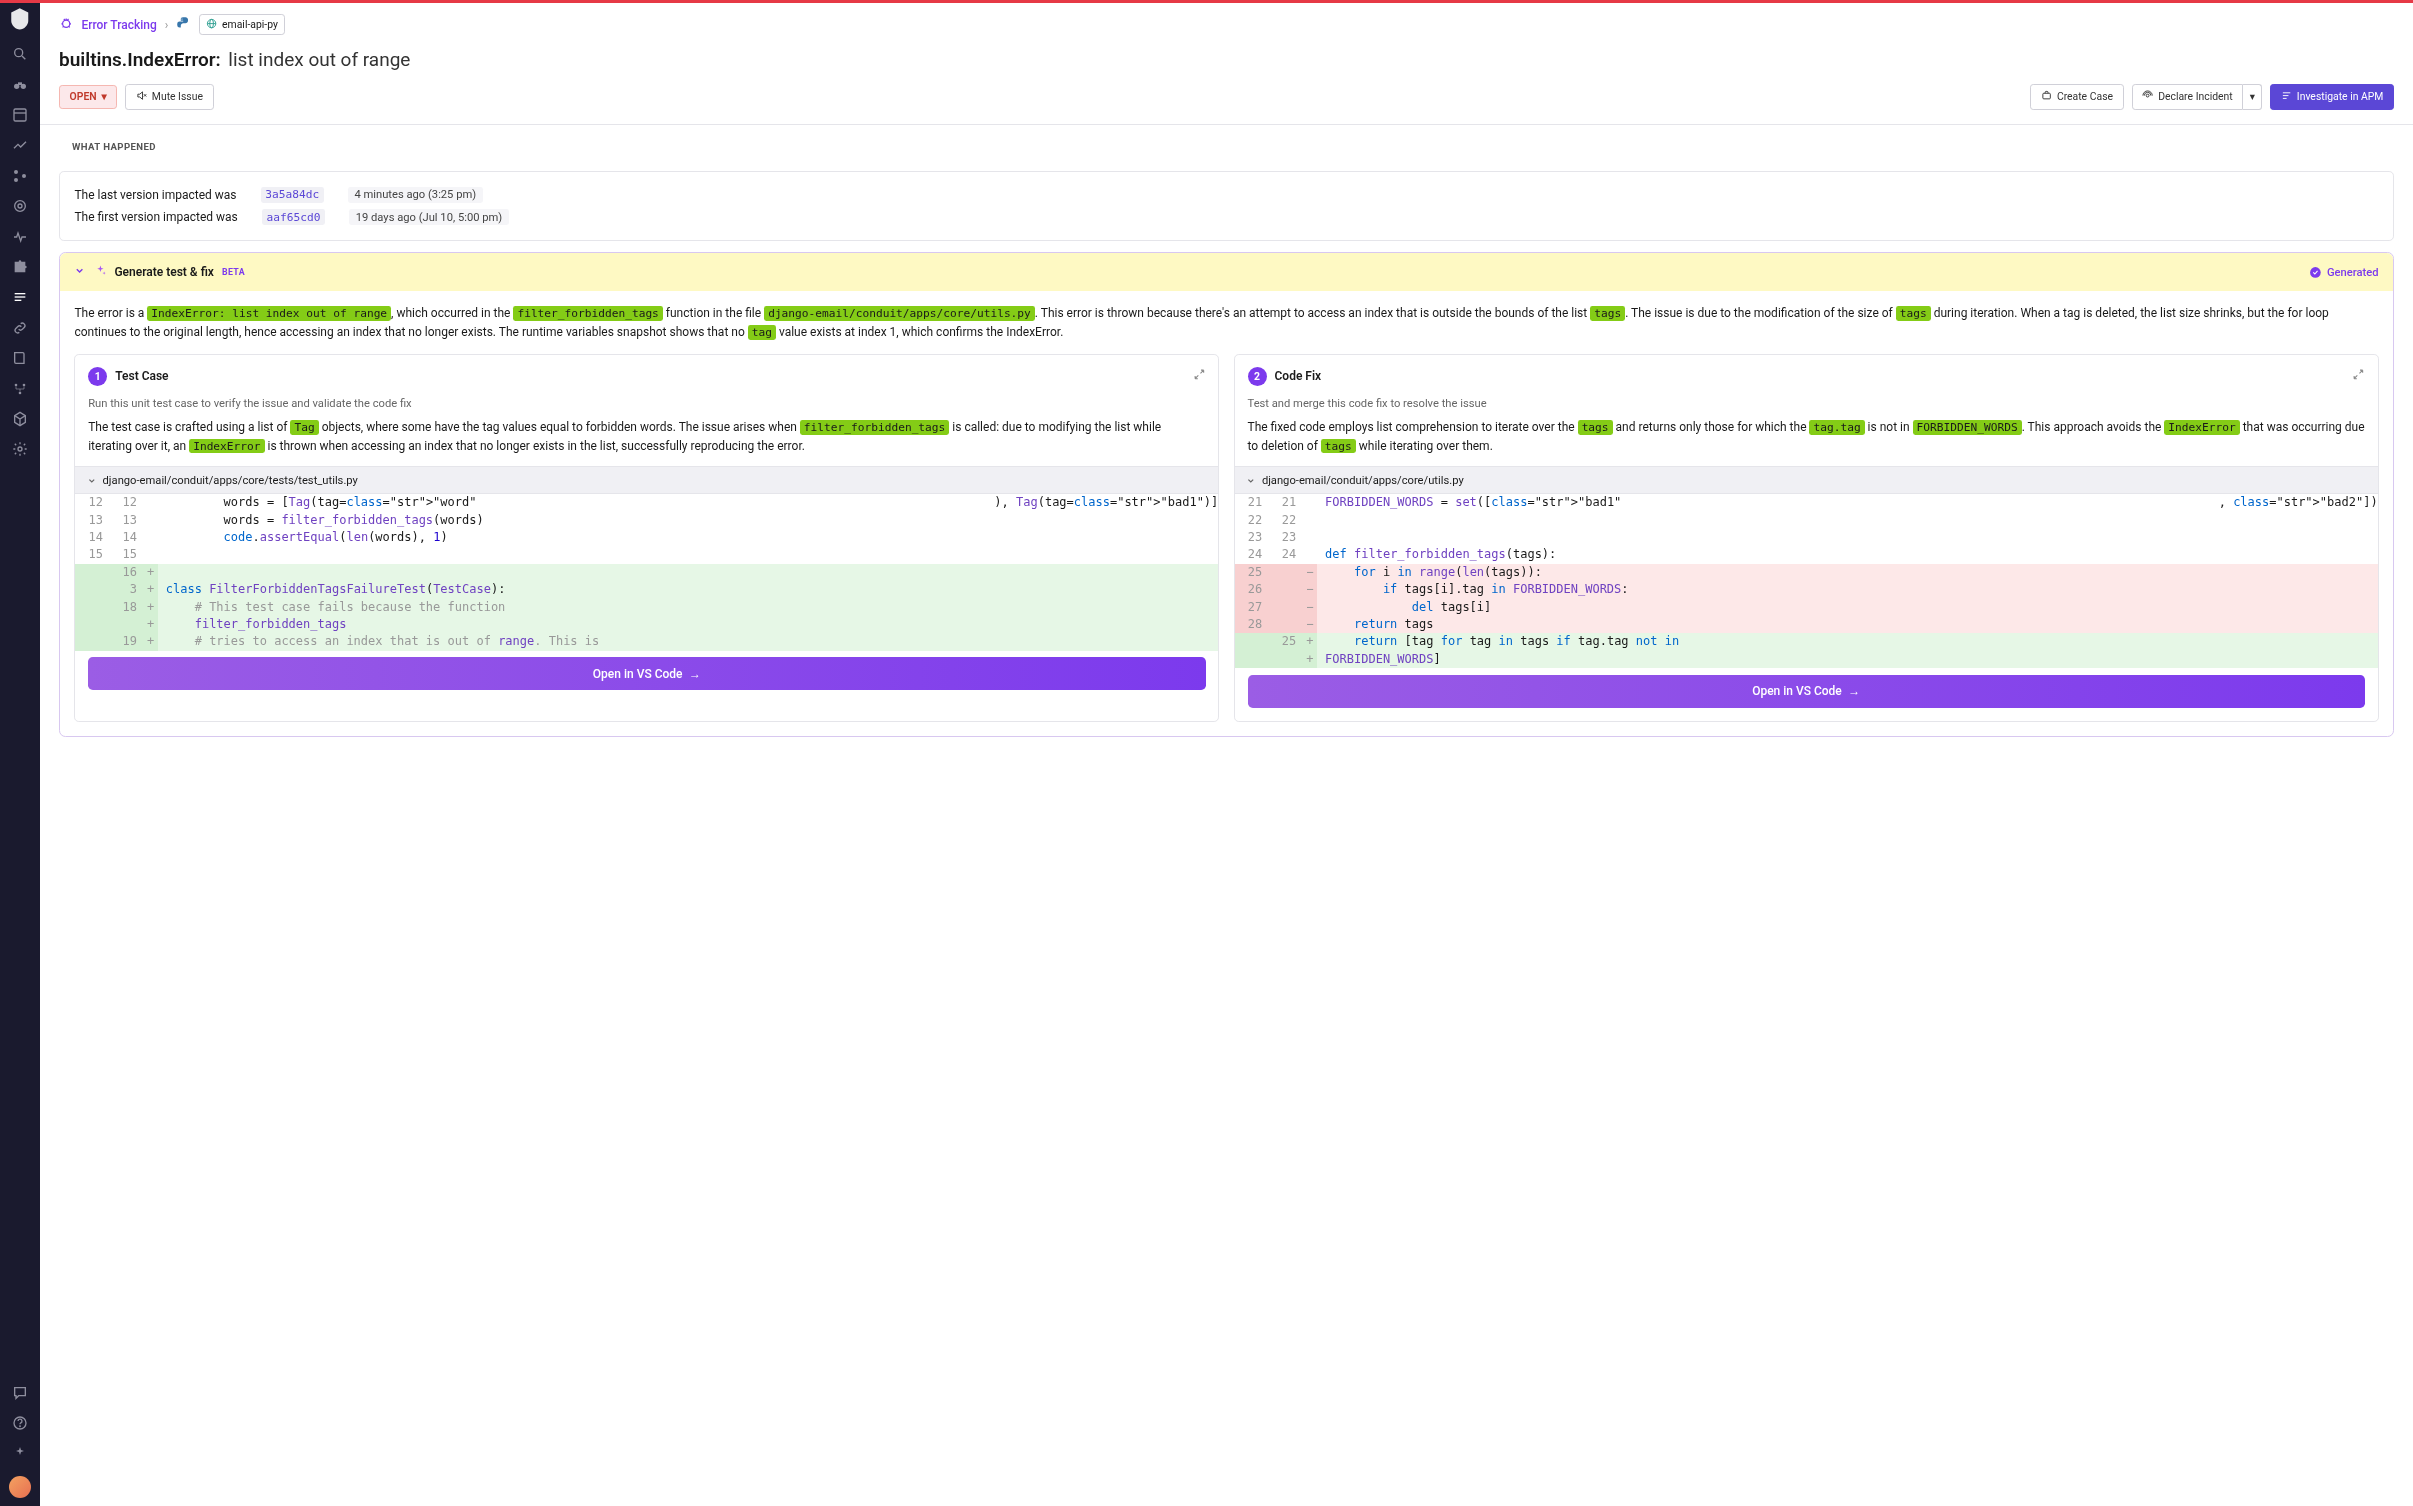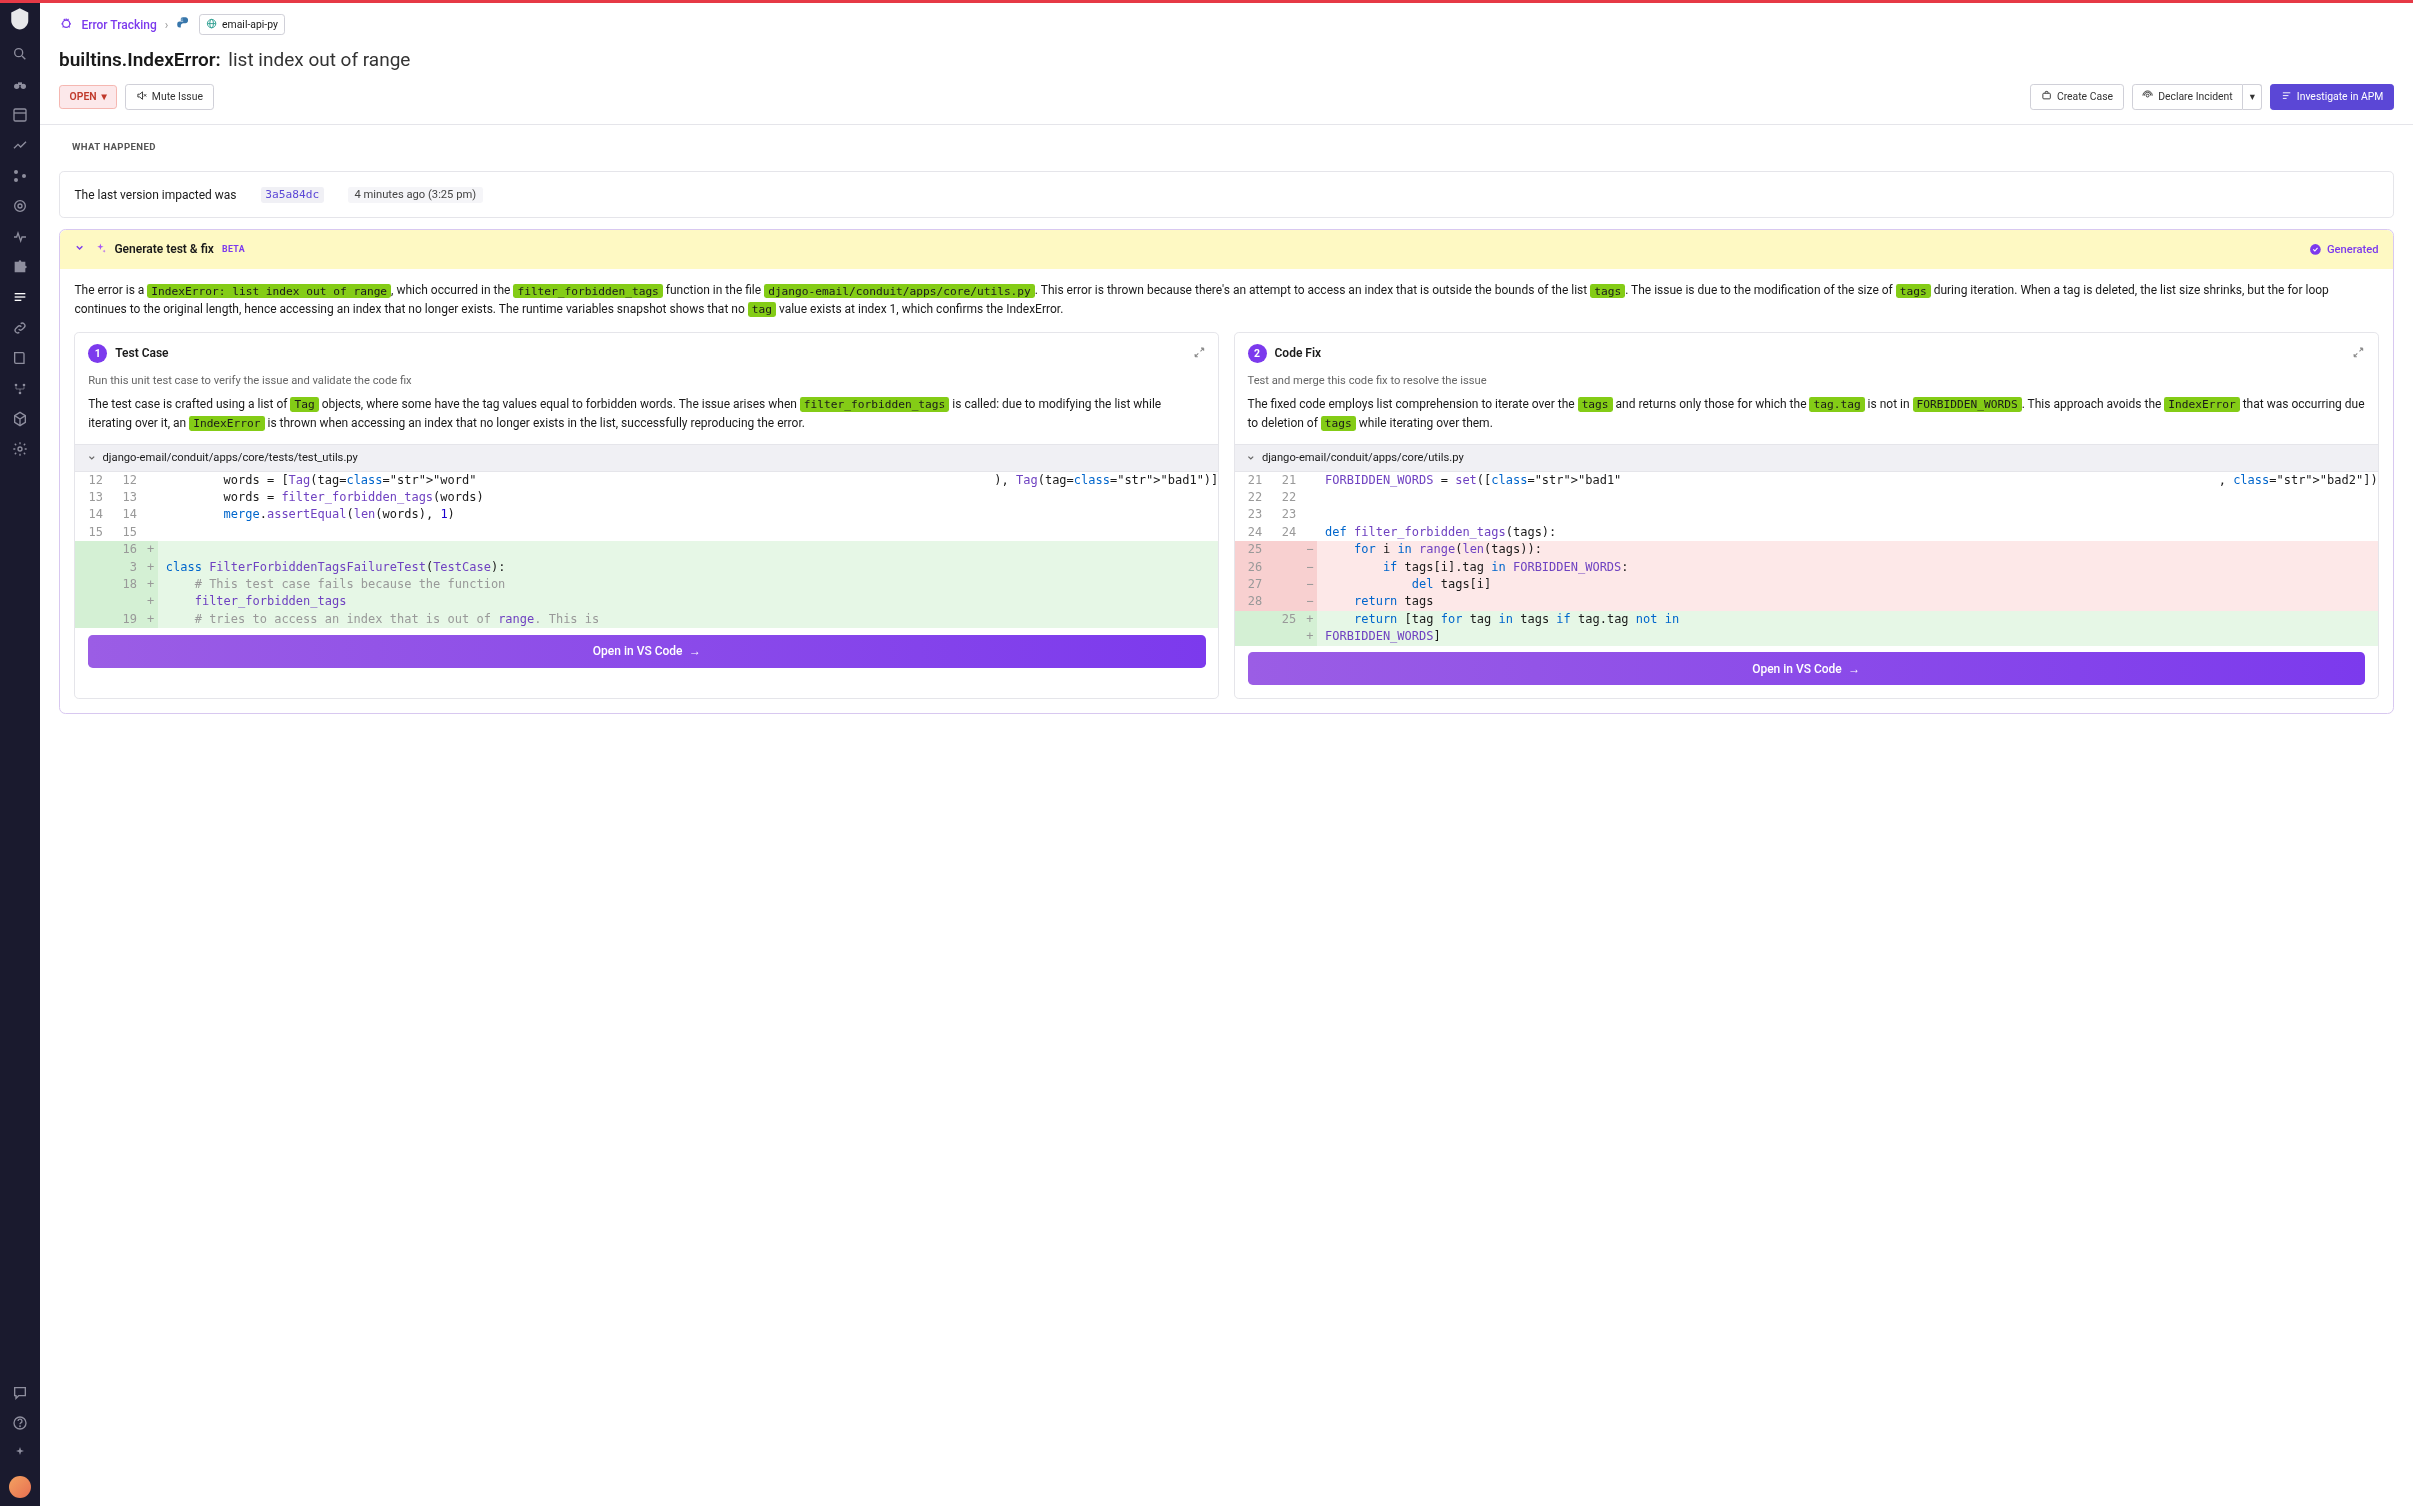--- a/index.html
+++ b/index.html
@@ -279,20 +279,25 @@
 
     <div class="section">
       <div class="section-label">WHAT HAPPENED</div>
     </div>
     <div class="wh-box">
       <div class="wh-row">
         <span>The last version impacted was</span>
         <span class="hash-pill">3a5a84dc</span>
         <span class="time-pill">4 minutes ago (3:25 pm)</span>
       </div>
+      <div class="wh-row">
+        <span>The first version impacted was</span>
+        <span class="hash-pill">aaf65cd0</span>
+        <span class="time-pill">19 days ago (Jul 10, 5:00 pm)</span>
+      </div>
     </div>
 
     <div class="gen-box">
       <div class="gen-header">
         <span class="gen-chev">
           <svg width="11.2" height="11.2" viewBox="0 0 24 24" fill="none" stroke="currentColor" stroke-width="3">
               <polyline points="6,9 12,15 18,9"></polyline>
             </svg>
         </span>
         <span class="sparkle">
@@ -333,21 +338,21 @@
           </div>
           <div class="file-head">
             <svg width="9.6" height="9.6" viewBox="0 0 24 24" fill="none" stroke="#666" stroke-width="3">
                 <polyline points="6,9 12,15 18,9"></polyline>
               </svg>
             <span>django-email/conduit/apps/core/tests/test_utils.py</span>
           </div>
           <div class="diff" id="diff-test">
               <div class="diff-row "><span class="ln">12</span><span class="ln2">12</span><span class="gutter"></span><span class="code-cell">        words = [<span class="fn">Tag</span>(tag=<span <span="" class="kw">class</span>="str"&gt;"word"</span>), <span class="fn">Tag</span>(tag=<span <span="" class="kw">class</span>="str"&gt;"bad1")]</div>
               <div class="diff-row "><span class="ln">13</span><span class="ln2">13</span><span class="gutter"></span><span class="code-cell">        words = <span class="fn">filter_forbidden_tags</span>(words)</span></div>
-              <div class="diff-row "><span class="ln">14</span><span class="ln2">14</span><span class="gutter"></span><span class="code-cell">        <span class="self">merge</span>.<span class="fn">assertEqual</span>(<span class="fn">len</span>(words), <span class="num">1</span>)</span></div>
+              <div class="diff-row "><span class="ln">14</span><span class="ln2">14</span><span class="gutter"></span><span class="code-cell">        <span class="self">code</span>.<span class="fn">assertEqual</span>(<span class="fn">len</span>(words), <span class="num">1</span>)</span></div>
               <div class="diff-row "><span class="ln">15</span><span class="ln2">15</span><span class="gutter"></span><span class="code-cell"></span></div>
               <div class="diff-row row-add"><span class="ln"></span><span class="ln2">16</span><span class="gutter">+</span><span class="code-cell"></span></div>
               <div class="diff-row row-add"><span class="ln"></span><span class="ln2">3</span><span class="gutter">+</span><span class="code-cell"><span class="kw">class</span> <span class="fn">FilterForbiddenTagsFailureTest</span>(<span class="fn">TestCase</span>):</span></div>
               <div class="diff-row row-add"><span class="ln"></span><span class="ln2">18</span><span class="gutter">+</span><span class="code-cell"><span class="cmt">    # This test case fails because the function</span></span></div>
               <div class="diff-row row-add"><span class="ln"></span><span class="ln2"></span><span class="gutter">+</span><span class="code-cell">    <span class="fn">filter_forbidden_tags</span></span></div>
               <div class="diff-row row-add"><span class="ln"></span><span class="ln2">19</span><span class="gutter">+</span><span class="code-cell"><span class="cmt">    # tries to access an index that is out of <span class="fn">range</span>. This is</span></span></div>
             </div>
           <div class="card-footer-wrap">
             <div class="open-btn">
               <span>Open in VS Code</span>

